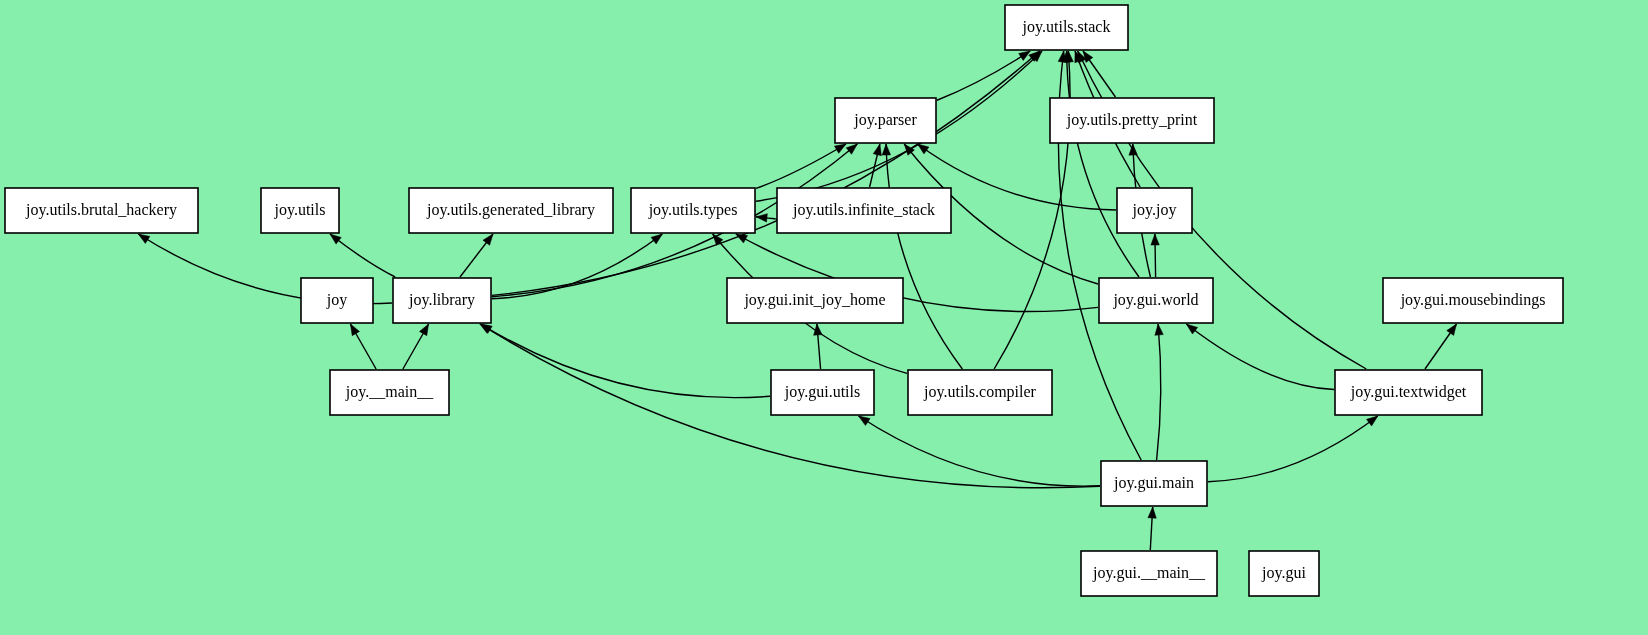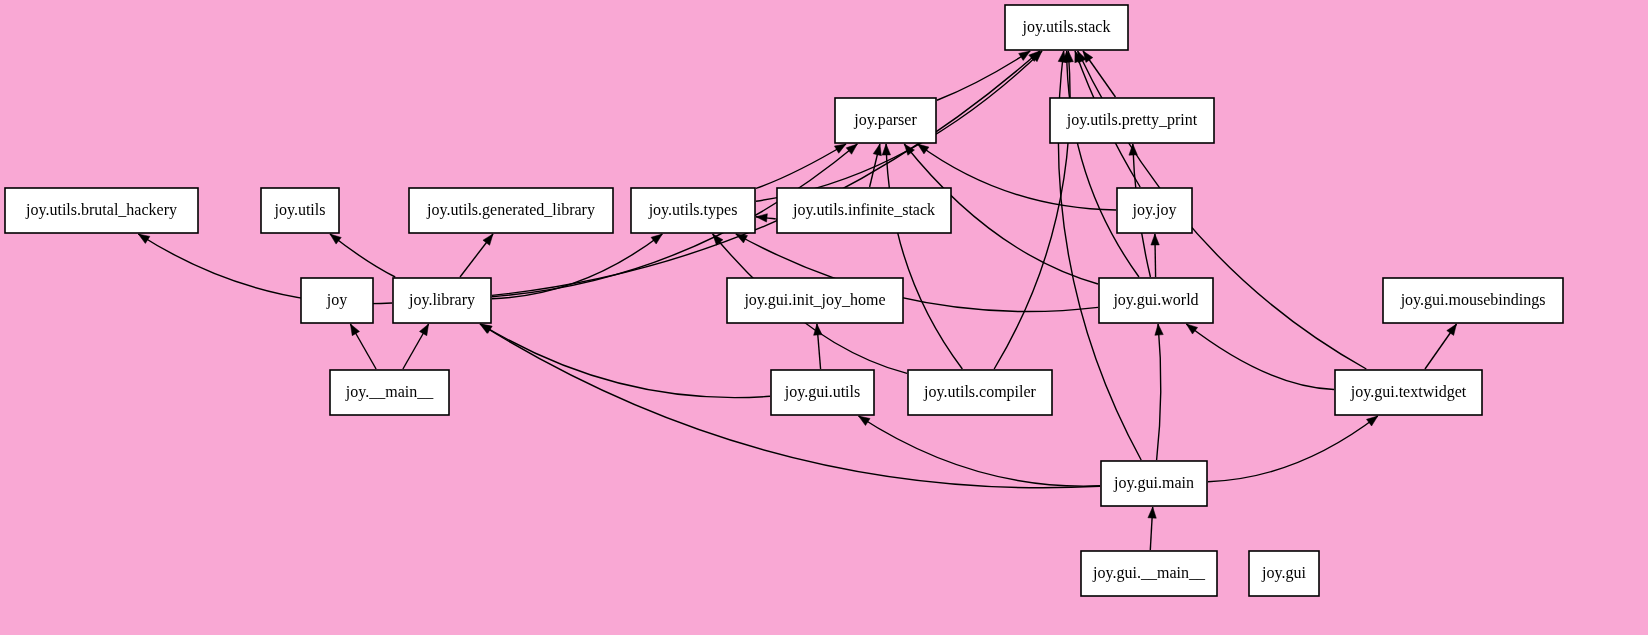--- a/index.html
+++ b/index.html
@@ -4,21 +4,21 @@
 <style>
   html, body {
     margin: 0;
     padding: 0;
     background: #ffffff;
   }
   #canvas-wrap {
     position: relative;
     width: 1648px;
     height: 635px;
-    background: #f9a8d4;
+    background: #86efac;
     overflow: hidden;
   }
   svg#graph {
     display: block;
     width: 1648px;
     height: 635px;
   }
   .node-rect {
     fill: #ffffff;
     stroke: #000000;

